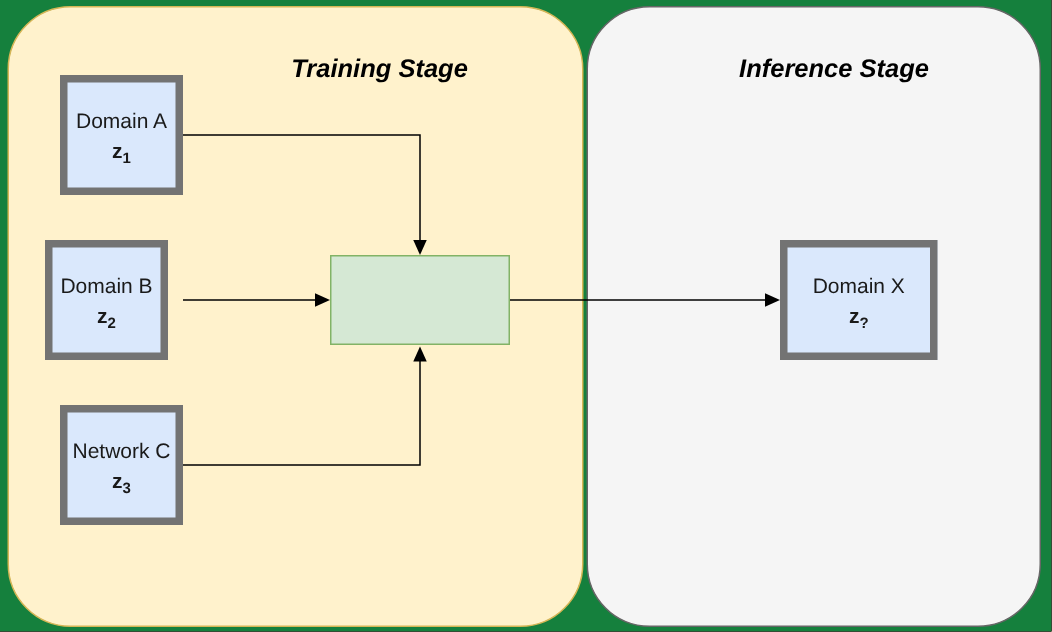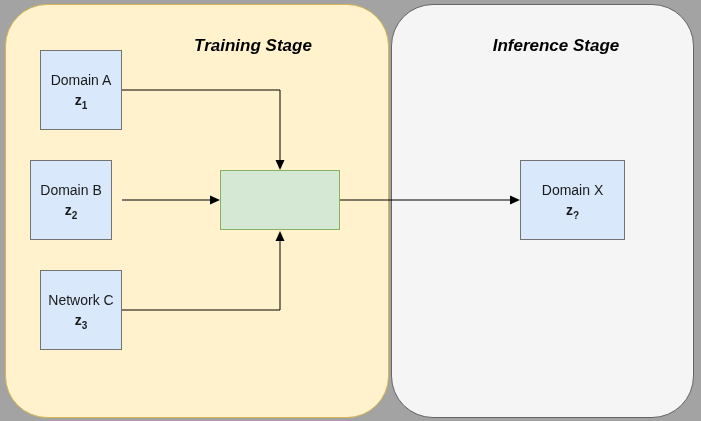--- a/index.html
+++ b/index.html
@@ -4,21 +4,21 @@
 <style>
   html, body {
     margin: 0;
     padding: 0;
     background: #000000;
   }
   #canvas {
     position: relative;
     width: 701px;
     height: 421px;
-    background: #a3a3a3;
+    background: #15803d;
     overflow: hidden;
     font-family: "Liberation Sans", sans-serif;
     color: #1a1a1a;
   }
   .stage {
     position: absolute;
     top: 4px;
     height: 414px;
     border-radius: 42px;
     box-sizing: border-box;
@@ -55,21 +55,21 @@
     align-items: center;
     justify-content: center;
     text-align: center;
     font-size: 14px;
     line-height: 20px;
   }
   .node.domain {
     width: 82px;
     height: 80px;
     background: #dae8fc;
-    border: 1px solid #737373;
+    border: 5px solid #737373;
   }
   .node.nn {
     left: 220px;
     top: 170px;
     width: 120px;
     height: 60px;
     background: #d5e8d4;
     border: 1px solid #82b366;
   }
   .node-var { font-weight: bold; }

